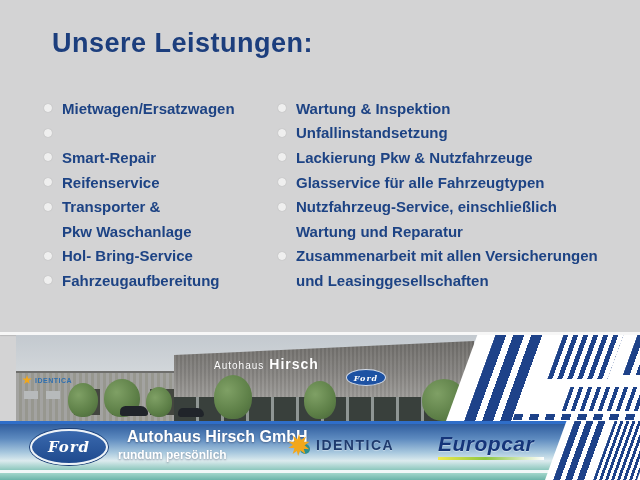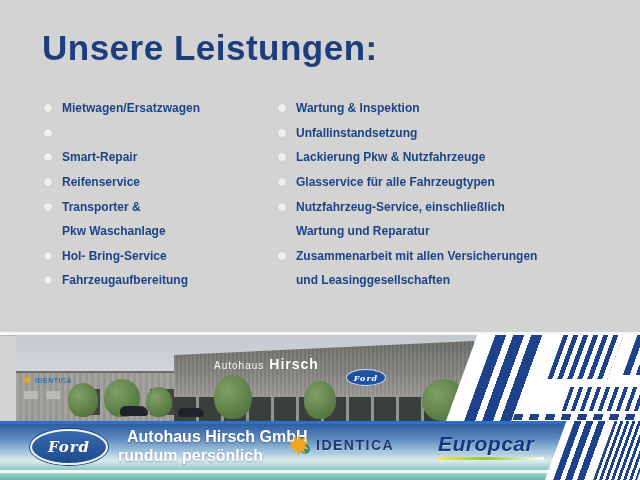--- a/index.html
+++ b/index.html
@@ -3,37 +3,37 @@
 <meta charset="utf-8">
 <style>
   html,body{margin:0;padding:0;background:#888;}
   .slide{
     position:relative;width:640px;height:480px;overflow:hidden;
     background:var(--c-background,#d3d3d4);
     font-family:"Liberation Sans",sans-serif;
   }
   
   .title{
-    position:absolute;left:42px;top:28px;margin:0;
-    font-size:35px;font-weight:bold;letter-spacing:.5px;
+    position:absolute;left:52px;top:28px;margin:0;
+    font-size:27px;font-weight:bold;letter-spacing:.5px;
     color:var(--c-heading_navy,#1c3e7d);
   }
   
   .col{position:absolute;top:96px;}
   .col-left{left:44px;width:235px;}
   .col-right{left:278px;width:340px;}
   .srow{display:flex;align-items:center;height:24.6px;}
   .dot{
     width:8px;height:8px;border-radius:50%;flex:0 0 8px;
     background:var(--c-bullet,#efefef);margin-right:10px;
     box-shadow:0 0 1px rgba(0,0,0,.25);
   }
   .dot.hide{visibility:hidden;}
   .stext{
-    font-size:12px;font-weight:bold;white-space:nowrap;
+    font-size:15px;font-weight:bold;white-space:nowrap;
     color:var(--c-text_navy,#1d4384);
     text-align:right;
   }
   
   .top-sep{position:absolute;left:0;top:332px;width:640px;height:3px;background:#f7f7f7;box-shadow:0 1px 1px rgba(0,0,0,.12);}
   .blue-sep{position:absolute;left:0;top:421px;width:640px;height:3px;background:var(--c-separator_blue,#2f6ec9);}
   .bottom-white{position:absolute;left:0;top:470px;width:640px;height:3px;background:#f2f7f7;}
   .bottom-teal{position:absolute;left:0;top:473px;width:640px;height:7px;background:linear-gradient(180deg,#a3d6cb,#6cb4a9);}
   
   .banner{position:absolute;left:16px;top:335px;width:636px;height:86px;overflow:hidden;background:#fff;}
@@ -110,21 +110,21 @@
   }
   .ford-oval-footer{
     position:absolute;left:30px;top:5px;width:74px;height:32px;border-radius:50%;
     background:linear-gradient(180deg,#3a69ae,#1f4a8e);
     border:2px solid #eef3f8;box-shadow:0 0 0 1px #1b3e76;
     display:flex;align-items:center;justify-content:center;
   }
   .ford-oval-footer .ford-script{font-size:15px;}
   .company{position:absolute;left:118px;top:3px;color:#fff;text-shadow:0 1px 2px rgba(0,10,40,.35);}
   .company-name{font-size:16px;font-weight:bold;line-height:19px;white-space:nowrap;margin-left:9px;}
-  .company-tagline{font-size:16px;font-weight:bold;line-height:19px;white-space:nowrap;}
+  .company-tagline{font-size:12px;font-weight:bold;line-height:19px;white-space:nowrap;}
   .identica{position:absolute;left:288px;top:10px;display:flex;align-items:center;}
   .sunburst{position:relative;width:22px;height:22px;margin-right:6px;}
   .sun-teal{position:absolute;right:0;bottom:2px;width:10px;height:10px;border-radius:50%;background:#2a8f8f;}
   .star{position:absolute;inset:0;background:var(--c-identica_gold,#f2a71b);
     clip-path:polygon(50% 0%,61% 35%,98% 35%,68% 57%,79% 91%,50% 70%,21% 91%,32% 57%,2% 35%,39% 35%);}
   .star.r45{transform:rotate(40deg);}
   .identica-text{font-size:14px;font-weight:bold;letter-spacing:1.5px;color:var(--c-identica_navy,#1e3a6e);text-shadow:0 1px 1px rgba(255,255,255,.4);}
   .europcar{position:absolute;left:438px;top:8px;}
   .europcar-text{
     font-size:21px;font-weight:bold;font-style:italic;letter-spacing:.5px;

